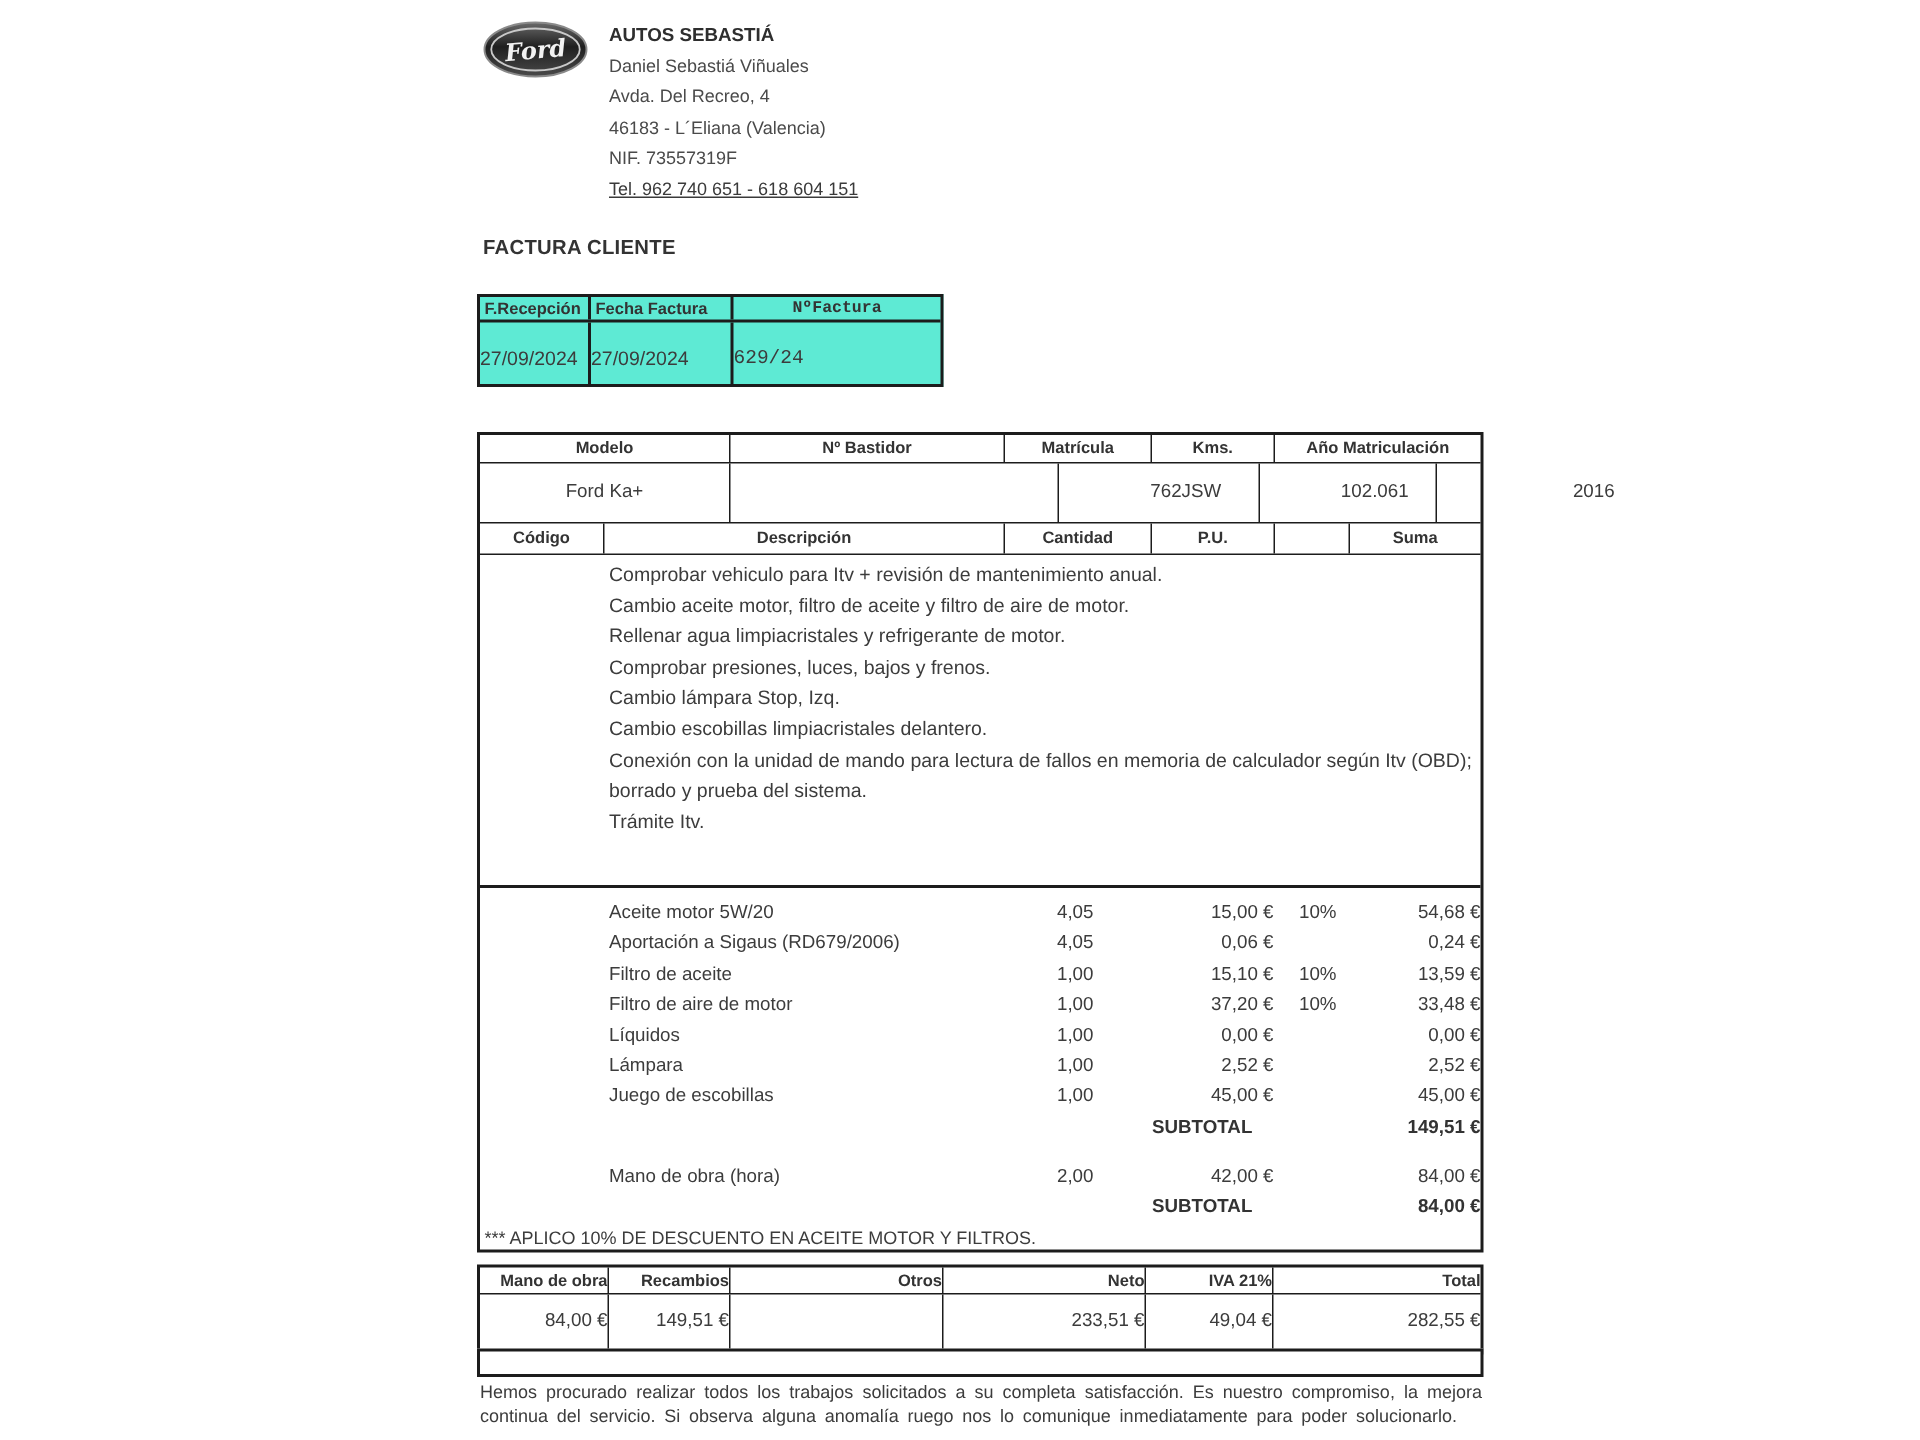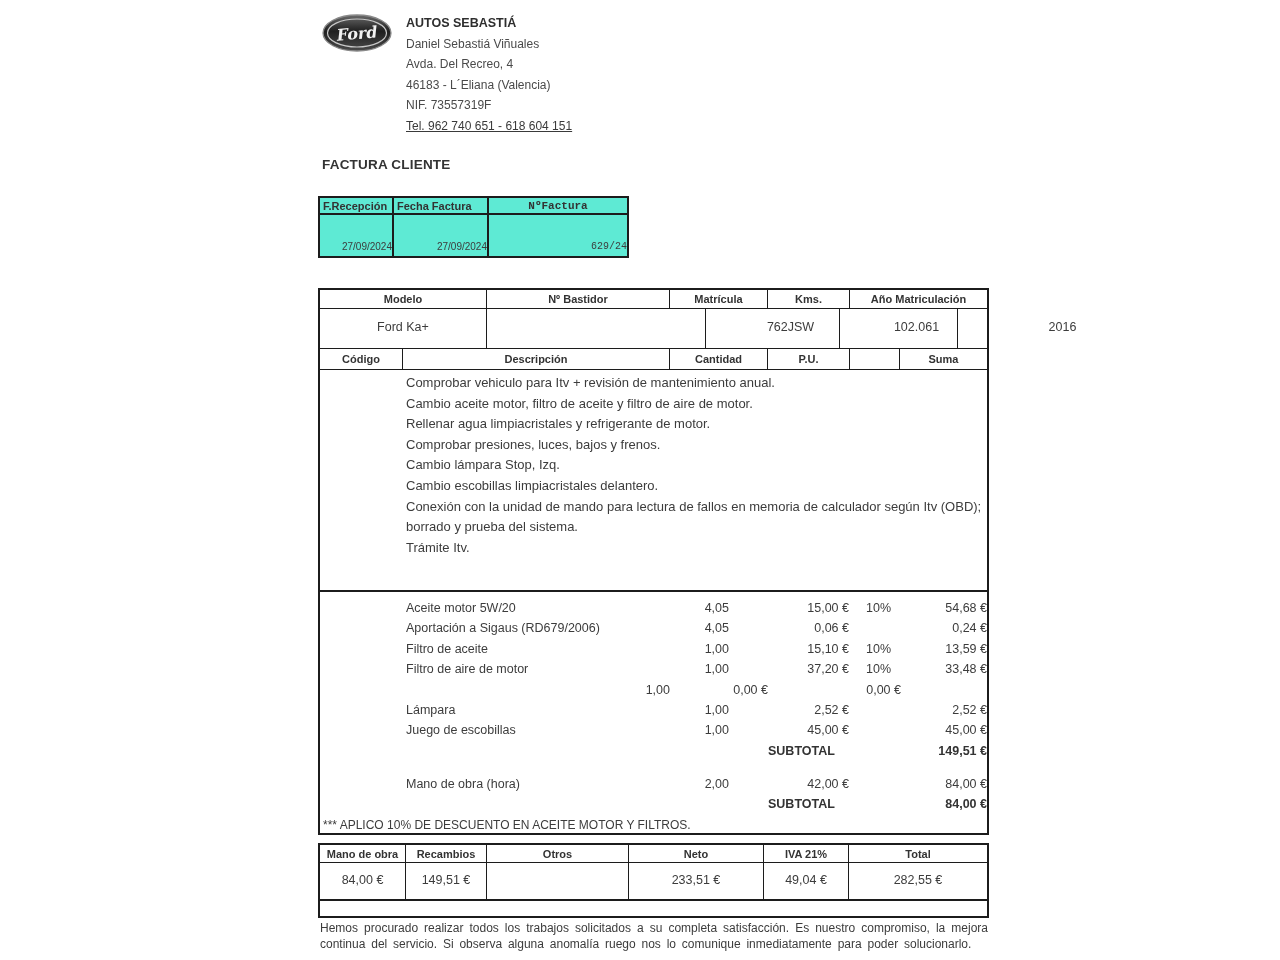--- a/index.html
+++ b/index.html
@@ -20,21 +20,21 @@
 
   
   #meta-table { left: 318px; top: 196px; width: 311px; border: 2px solid #1c1c1c; background: #5eead4; }
   #meta-table .row { display: grid; grid-template-columns: 74px 95px 1fr; }
   #meta-table .hrow { border-bottom: 2px solid #1c1c1c; height: 17px; }
   #meta-table .drow { height: 41px; }
   #meta-table .cell { border-right: 2px solid #1c1c1c; overflow: hidden; }
   #meta-table .cell:last-child { border-right: none; font-family: Liberation Mono, monospace; }
   #meta-table .hcell { font-size: 11px; font-weight: bold; color: #333; padding: 2px 0 0 3px; }
   #meta-table .hcell.center { text-align: center; padding-left: 0; }
-  #meta-table .dcell { font-size: 10px; color: #3c3c3c; text-align: right; padding-top: 26px; }
+  #meta-table .dcell { font-size: 13px; color: #3c3c3c; text-align: left; padding-top: 16px; }
 
   
   #main-table { left: 318px; top: 288px; width: 671px; height: 547px; border: 2px solid #1c1c1c; background: #fff; }
   .veh-hrow { display: grid; grid-template-columns: 167px 183px 98px 82px 137px; height: 19px; border-bottom: 1.5px solid #1c1c1c; }
   .veh-drow { display: grid; grid-template-columns: 167px 183px 98px 82px 137px; height: 40px; border-bottom: 1.5px solid #1c1c1c; gap: 36px; }
   .code-hrow { display: grid; grid-template-columns: 83px 267px 98px 82px 50px 87px; height: 21px; border-bottom: 1.5px solid #1c1c1c; }
   .vcell { border-right: 1.5px solid #1c1c1c; text-align: center; overflow: hidden; }
   .vcell:last-child { border-right: none; }
   .vh { font-size: 11px; font-weight: bold; color: #333; padding-top: 3px; }
   .vd { font-size: 12.5px; color: #3c3c3c; padding-top: 11px; }
@@ -57,21 +57,21 @@
   .subtotal-row .sval { grid-column: 3; font-weight: bold; color: #333; text-align: right; }
   .subtotal-row .slabel { grid-column: 2; }
   .labor-gap { height: 13px; }
   #discount-note { font-size: 12px; color: #3c3c3c; padding-left: 3px; margin-top: 4px; white-space: nowrap; }
 
   
   #totals-table { left: 318px; top: 843px; width: 671px; border: 2px solid #1c1c1c; background: #fff; }
   #totals-table .row { display: grid; grid-template-columns: 86px 81px 142px 135px 85px 138px; }
   #totals-table .hrow { height: 18px; border-bottom: 1.5px solid #1c1c1c; }
   #totals-table .drow { height: 38px; }
-  #totals-table .cell { border-right: 1.5px solid #1c1c1c; text-align: center; overflow: hidden; }
+  #totals-table .cell { border-right: 1.5px solid #1c1c1c; text-align: right; overflow: hidden; }
   #totals-table .cell:last-child { border-right: none; }
   #totals-table .hcell { font-size: 11px; font-weight: bold; color: #333; padding-top: 3px; }
   #totals-table .dcell { font-size: 12.5px; color: #3c3c3c; padding-top: 10px; }
 
   
   #empty-strip { left: 318px; top: 899px; width: 671px; height: 19px; border: 2px solid #1c1c1c; background: #fff; }
 
   
   #footer-note { left: 320px; top: 921px; width: 668px; font-size: 12px; color: #3c3c3c; line-height: 15.5px; }
   #footer-note .l1 { text-align: justify; text-align-last: justify; }
@@ -186,20 +186,21 @@
       </div>
       <div class="prow">
         <div class="pname">Filtro de aire de motor</div>
         <div class="pqty">1,00</div>
         <div></div>
         <div class="ppu">37,20 €</div>
         <div class="pdisc">10%</div>
         <div class="psum">33,48 €</div>
       </div>
       <div class="prow">
+        <div class="pname">Líquidos</div>
         <div class="pqty">1,00</div>
         <div></div>
         <div class="ppu">0,00 €</div>
         <div class="pdisc"></div>
         <div class="psum">0,00 €</div>
       </div>
       <div class="prow">
         <div class="pname">Lámpara</div>
         <div class="pqty">1,00</div>
         <div></div>

